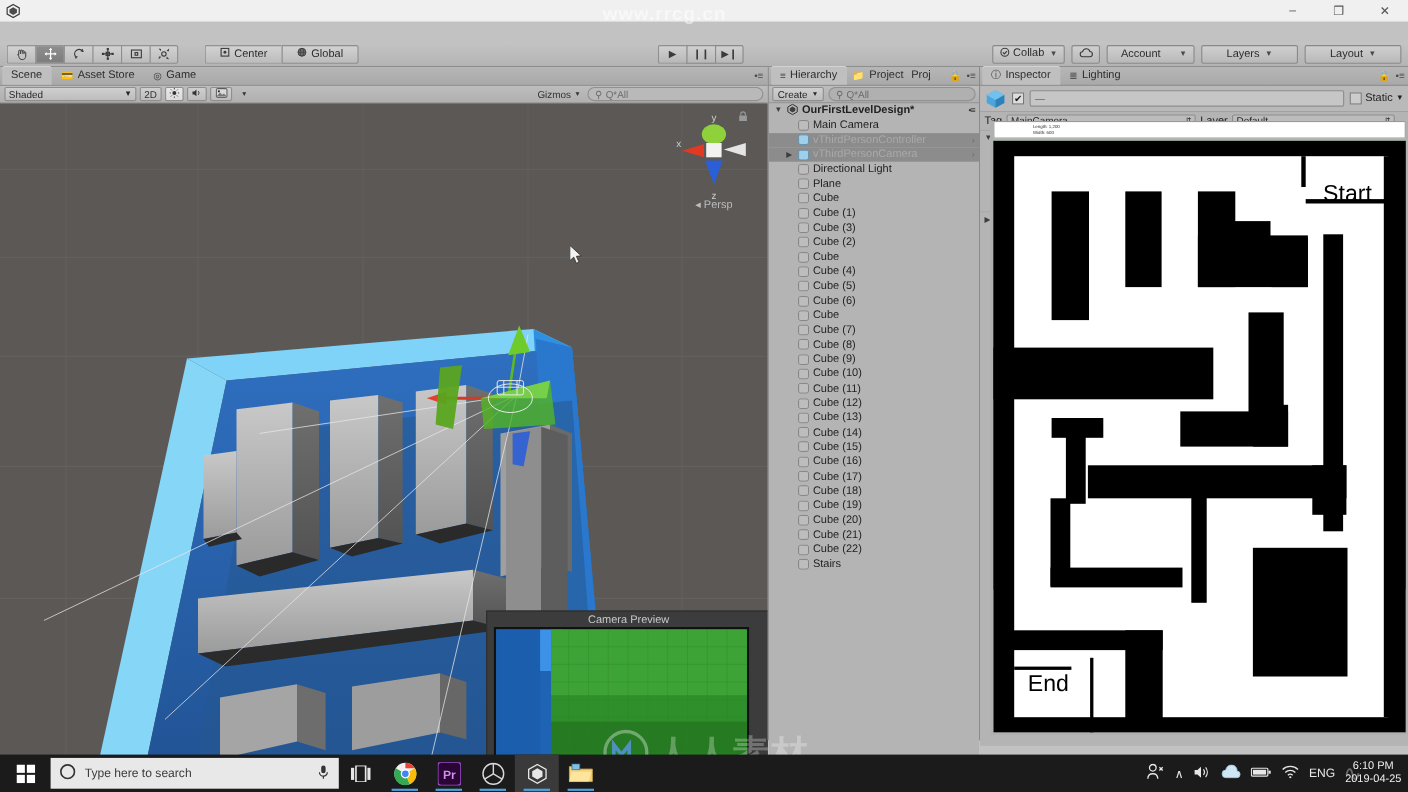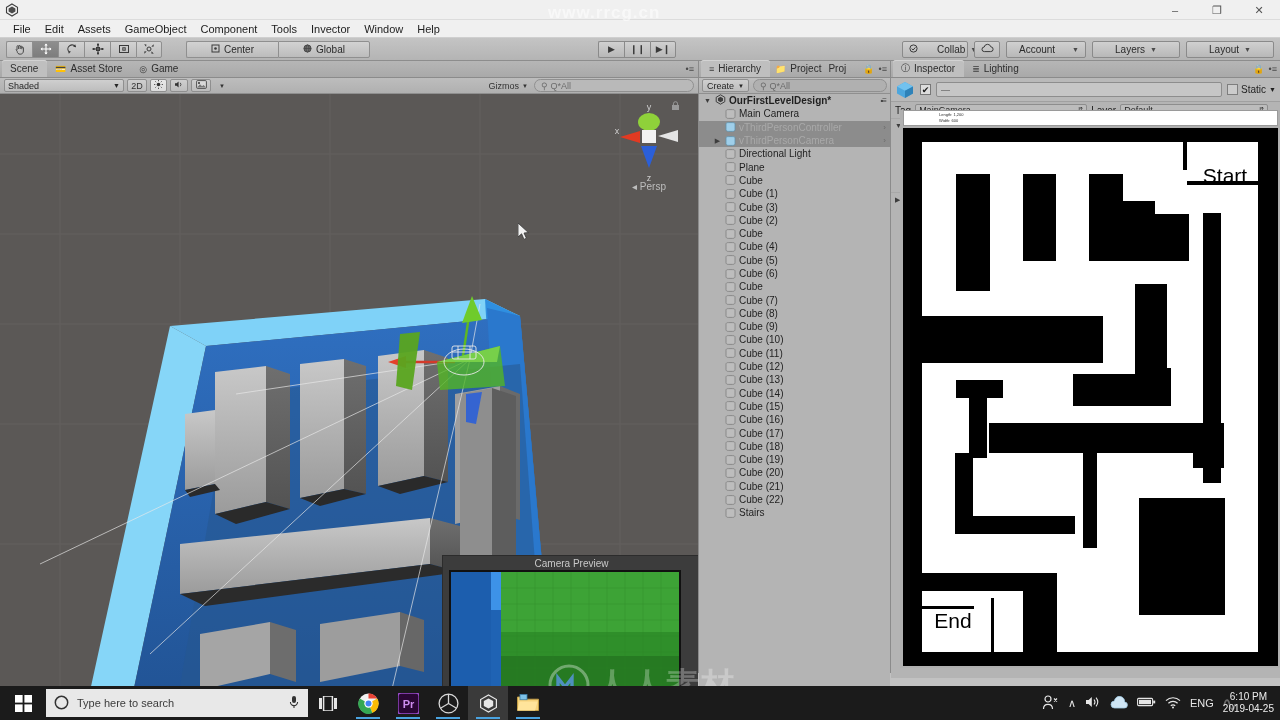--- a/index.html
+++ b/index.html
@@ -45,21 +45,21 @@
   .tbtn {
     width:26px; height:17px; background:linear-gradient(#d2d2d2,#bcbcbc);
     border:1px solid #8f8f8f; border-right:none;
     display:flex; align-items:center; justify-content:center; color:#3a3a3a;
   }
   .tbtn:first-child { border-radius:2px 0 0 2px; }
   .tbtn:last-child { border-right:1px solid #8f8f8f; border-radius:0 2px 2px 0; }
   .tbtn.active { background:linear-gradient(#8e8e8e,#7d7d7d); color:#fff; }
   .pivotgroup { display:flex; margin-left:24px; }
   .pbtn {
-    height:17px; padding:0 24px; background:linear-gradient(#d2d2d2,#bcbcbc);
+    height:17px; padding:0 13px; background:linear-gradient(#d2d2d2,#bcbcbc);
     border:1px solid #8f8f8f; display:flex; align-items:center; gap:4px;
     font-size:10px; color:#2b2b2b;
   }
   .pbtn:first-child { border-radius:2px 0 0 2px; border-right:none; }
   .pbtn:last-child { border-radius:0 2px 2px 0; }
   .playgroup { position:absolute; left:598px; display:flex; }
   .playbtn {
     width:26px; height:17px; background:linear-gradient(#d0d0d0,#b8b8b8);
     border:1px solid #8a8a8a; border-right:none;
     display:flex; align-items:center; justify-content:center; color:#3a3a3a; font-size:9px;
@@ -214,31 +214,20 @@
         <polygon points="7,3.6 10.4,5.6 10.4,8.6 7,10.6 3.6,8.6 3.6,5.6" fill="#4b4b4b"></polygon>
       </svg>
     </span>
     <div class="winbtns">
       <div class="winbtn">–</div>
       <div class="winbtn">❐</div>
       <div class="winbtn close">✕</div>
     </div>
   </div>
 
-  <div class="menubar">
-    <span class="mi">File</span>
-    <span class="mi">Edit</span>
-    <span class="mi">Assets</span>
-    <span class="mi">GameObject</span>
-    <span class="mi">Component</span>
-    <span class="mi">Tools</span>
-    <span class="mi">Invector</span>
-    <span class="mi">Window</span>
-    <span class="mi">Help</span>
-  </div>
 
   <div class="toolbar">
     <div class="tgroup">
       <div class="tbtn">
         <svg width="12" height="12" viewBox="0 0 12 12">
             <path d="M3 7V3.5a.8.8 0 011.6 0V6m0-2.7a.8.8 0 011.6 0V6m0-2.2a.8.8 0 011.6 0V6.2m0-1.3a.8.8 0 011.6 0V8c0 2-1.4 3.2-3.2 3.2S3.2 10 3.2 8.4L2 6.4" fill="none" stroke="#3a3a3a" stroke-width=".9"></path>
           </svg>
       </div>
       <div class="tbtn active">
         <svg width="12" height="12" viewBox="0 0 12 12">
@@ -297,21 +286,21 @@
         <span>Global</span>
       </div>
     </div>
     <div class="playgroup">
       <div class="playbtn">▶</div>
       <div class="playbtn">❙❙</div>
       <div class="playbtn">▶❙</div>
     </div>
     <div class="rightgroup">
       <div class="rbtn w66">
-        <span style="display:flex;align-items:flex-start;gap:19px;">
+        <span style="display:flex;align-items:flex-start;gap:3px;">
           <span>
             <svg width="9" height="9" viewBox="0 0 9 9">
                 <circle cx="4.5" cy="4.5" r="3.6" fill="none" stroke="#3a3a3a" stroke-width="1"></circle>
                 <path d="M2.7 4.6l1.4 1.4 2.3-2.6" fill="none" stroke="#3a3a3a" stroke-width="1"></path>
               </svg>
           </span>
           <span>Collab</span>
         </span>
         <span class="caret">▼</span>
       </div>

